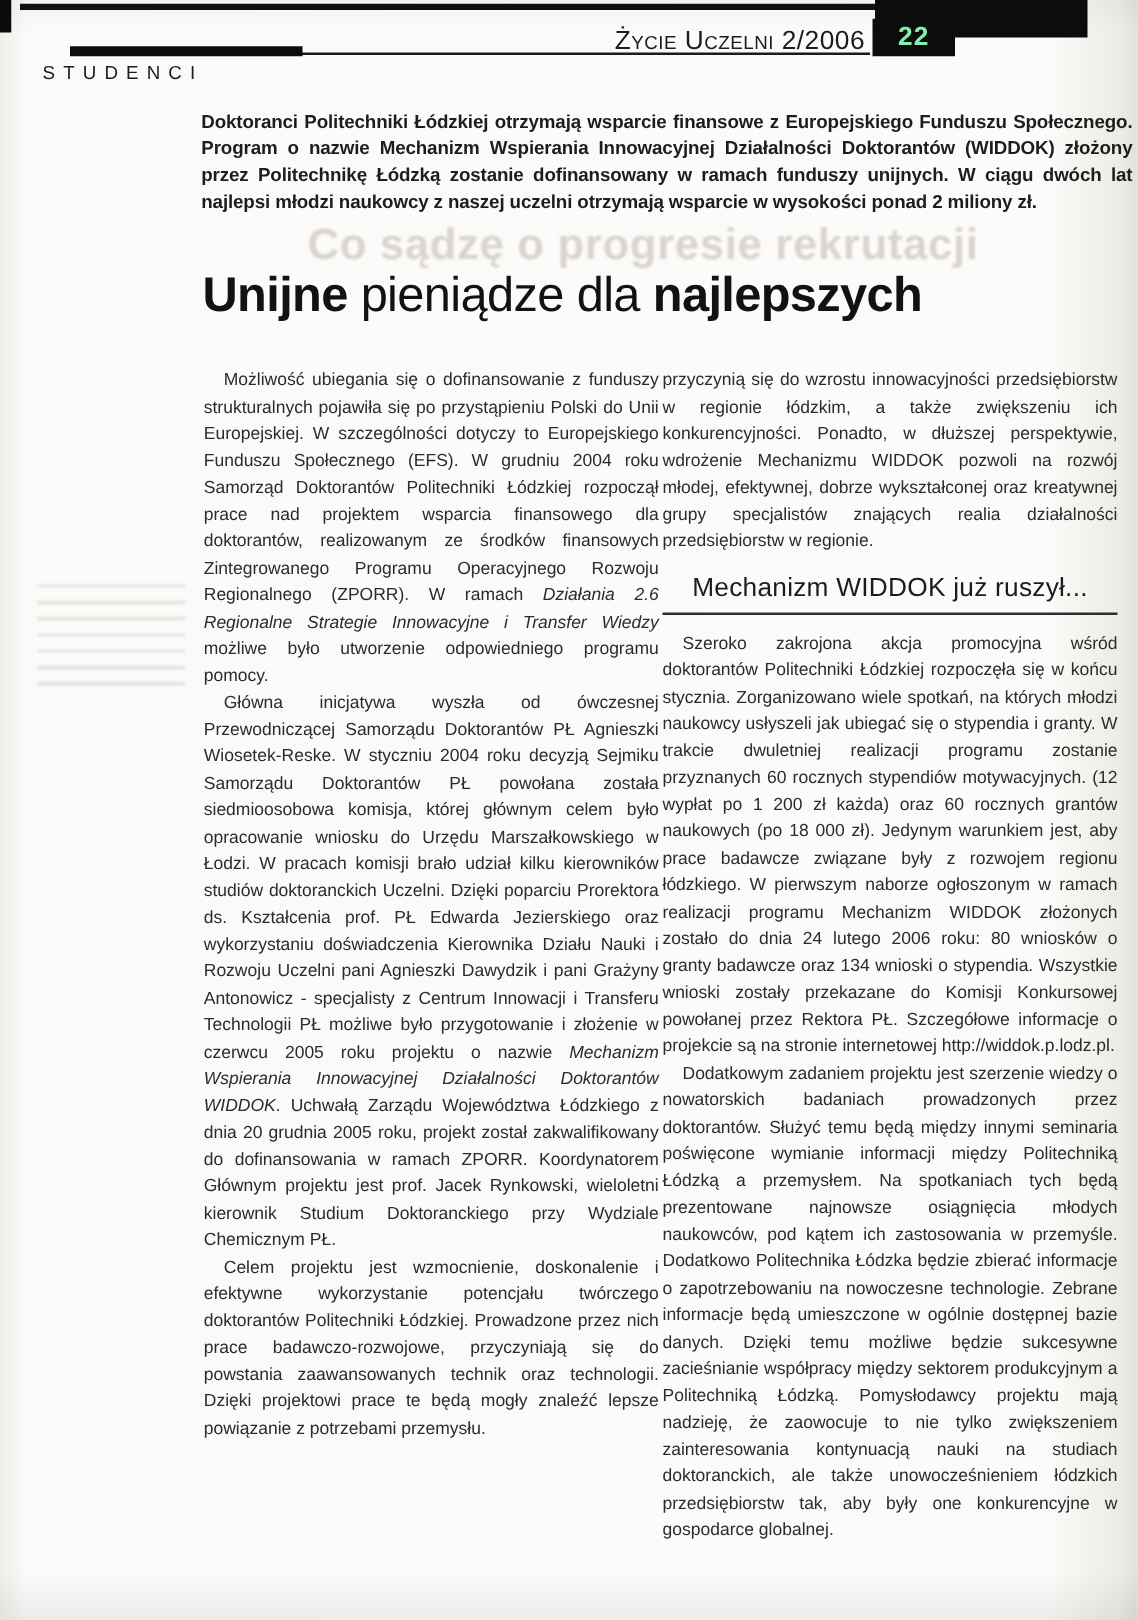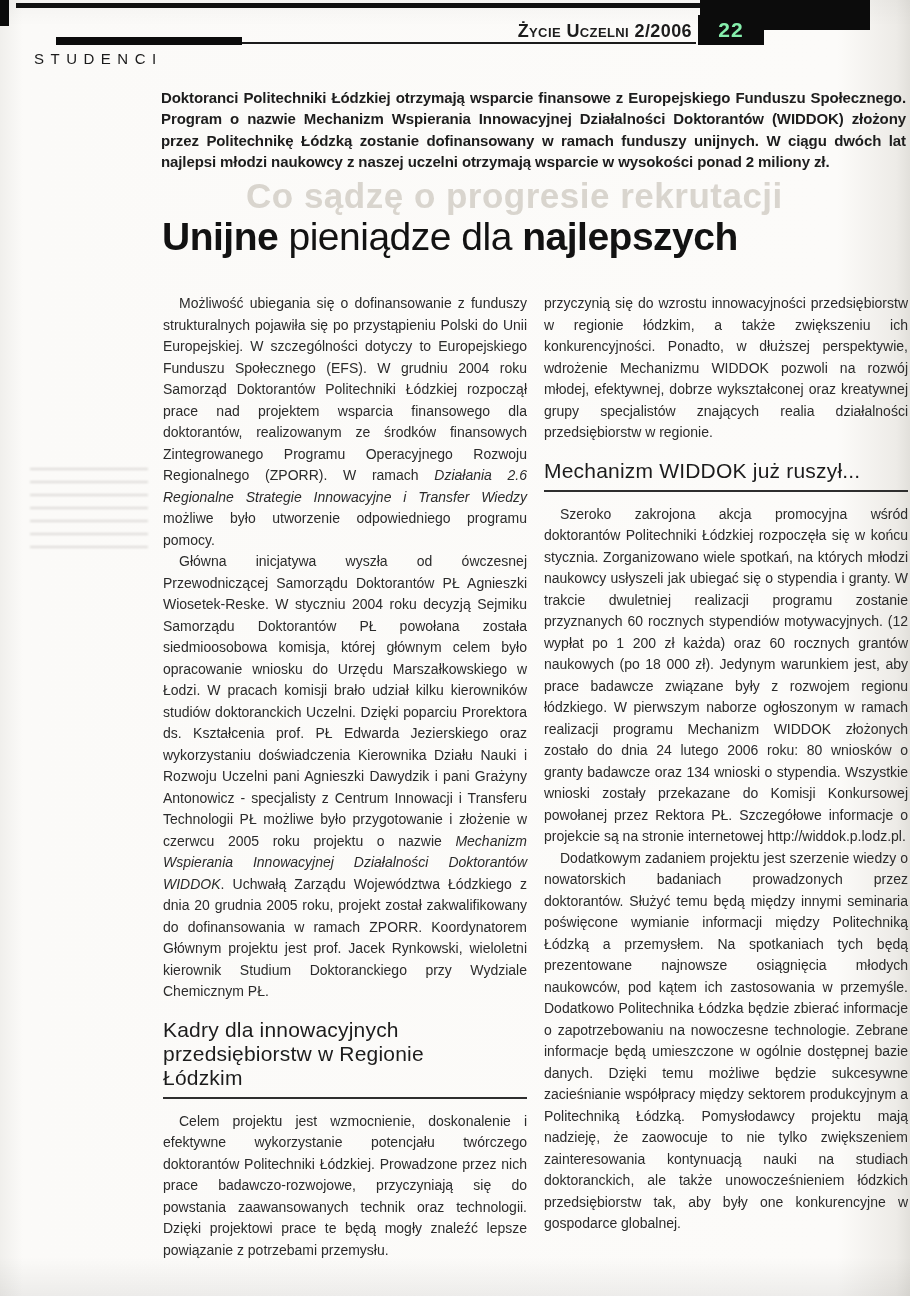--- a/index.html
+++ b/index.html
@@ -19,21 +19,21 @@
   .corner-mark{position:absolute;left:0;top:0;width:9px;height:26px;background:#0b0b0b;}
   .top-thin-bar{position:absolute;left:16px;top:3px;width:684px;height:5px;background:#101010;}
   .top-block{position:absolute;left:700px;top:0;width:170px;height:30px;background:#0c0c0c;}
   .pageno-box{
     position:absolute;left:698px;top:15px;width:66px;height:30px;background:#0c0c0c;
     display:flex;align-items:center;justify-content:center;
   }
   .pageno-box span{color:#86efac;font-size:21px;font-weight:700;letter-spacing:1px;}
   .masthead-text{
     position:absolute;top:21px;right:218px;
-    font-variant:small-caps;font-size:18px;font-weight:700;color:#1c1c1c;letter-spacing:0.4px;
+    font-variant:small-caps;font-size:21px;font-weight:400;color:#1c1c1c;letter-spacing:0.4px;
   }
   .masthead-rule{position:absolute;left:56px;top:42px;width:640px;height:2px;background:#1b1b1b;}
   .section-bar{position:absolute;left:56px;top:37px;width:186px;height:8px;background:#0c0c0c;}
   .section-label{
     position:absolute;left:34px;top:50px;
     font-size:15px;font-weight:400;letter-spacing:6.5px;color:#1b1b1b;
   }
   
   .lead{
     position:absolute;left:161px;top:87px;width:745px;
@@ -54,29 +54,29 @@
   .title .n{font-weight:400;}
   
   .smudge{
     position:absolute;left:30px;top:468px;width:118px;height:84px;
     background:repeating-linear-gradient(180deg, rgba(150,145,138,0.28) 0 2px, rgba(0,0,0,0) 2px 13px);
     filter:blur(1.2px);
   }
   
   .columns{
     position:absolute;left:163px;top:293px;width:745px;height:995px;
-    display:flex;gap:17px;
+    display:flex;gap:3px;
   }
   .col{width:364px;font-size:14px;line-height:21.5px;text-align:justify;color:#2b2b2b;}
   .col p{margin:0 0 0 0;}
   .col p.ind{text-indent:16px;}
   .colhead{
     margin:15px 0 12px 0;padding-bottom:7px;border-bottom:2px solid #2e2e2e;
     font-size:21px;line-height:24px;font-weight:400;color:#1c1c1c;letter-spacing:0.2px;
-    text-indent:0;
+    text-align:center;text-indent:0;
   }
   .colhead.left{text-align:left;}
   .colhead.left .wrapspan{display:block;max-width:305px;}
   i{font-style:italic;}
 </style>
 </head>
 <body>
 
 <div class="page">
 
@@ -100,23 +100,20 @@
   <div class="smudge"></div>
 
   <div class="columns">
 
     <div class="col">
       <p class="ind"><span>Możliwość ubiegania się o dofinansowanie z funduszy strukturalnych pojawiła się po przystąpieniu Polski do Unii Europejskiej. W szczególności dotyczy to Europejskiego Funduszu Społecznego (EFS). W grudniu 2004 roku Samorząd Doktorantów Politechniki Łódzkiej rozpoczął prace nad projektem wsparcia finansowego dla doktorantów, realizowanym ze środków finansowych Zintegrowanego Programu Operacyjnego Rozwoju Regionalnego (ZPORR). W ramach </span><i>Działania 2.6 Regionalne Strategie Innowacyjne i Transfer Wiedzy</i><span> możliwe było utworzenie odpowiedniego programu pomocy.</span></p>
 
 
       <p class="ind"><span>Główna inicjatywa wyszła od ówczesnej Przewodniczącej Samorządu Doktorantów PŁ Agnieszki Wiosetek-Reske. W styczniu 2004 roku decyzją Sejmiku Samorządu Doktorantów PŁ powołana została siedmioosobowa komisja, której głównym celem było opracowanie wniosku do Urzędu Marszałkowskiego w Łodzi. W pracach komisji brało udział kilku kierowników studiów doktoranckich Uczelni. Dzięki poparciu Prorektora ds. Kształcenia prof. PŁ Edwarda Jezierskiego oraz wykorzystaniu doświadczenia Kierownika Działu Nauki i Rozwoju Uczelni pani Agnieszki Dawydzik i pani Grażyny Antonowicz - specjalisty z Centrum Innowacji i Transferu Technologii PŁ możliwe było przygotowanie i złożenie w czerwcu 2005 roku projektu o nazwie </span><i>Mechanizm Wspierania Innowacyjnej Działalności Doktorantów WIDDOK</i><span>. Uchwałą Zarządu Województwa Łódzkiego z dnia 20 grudnia 2005 roku, projekt został zakwalifikowany do dofinansowania w ramach ZPORR. Koordynatorem Głównym projektu jest prof. Jacek Rynkowski, wieloletni kierownik Studium Doktoranckiego przy Wydziale Chemicznym PŁ.</span></p>
 
-      <h2 class="colhead left">
-          <span class="wrapspan">Kadry dla innowacyjnych przedsiębiorstw w Regionie Łódzkim</span>
-        </h2>
 
       <p class="ind">Celem projektu jest wzmocnienie, doskonalenie i efektywne wykorzystanie potencjału twórczego doktorantów Politechniki Łódzkiej. Prowadzone przez nich prace badawczo-rozwojowe, przyczyniają się do powstania zaawansowanych technik oraz technologii. Dzięki projektowi prace te będą mogły znaleźć lepsze powiązanie z potrzebami przemysłu.</p>
 
     </div>
 
     <div class="col">
       <p>przyczynią się do wzrostu innowacyjności przedsiębiorstw w regionie łódzkim, a także zwiększeniu ich konkurencyjności. Ponadto, w dłuższej perspektywie, wdrożenie Mechanizmu WIDDOK pozwoli na rozwój młodej, efektywnej, dobrze wykształconej oraz kreatywnej grupy specjalistów znających realia działalności przedsiębiorstw w regionie.</p>
 
       <h2 class="colhead">Mechanizm WIDDOK już ruszył...</h2>
 

